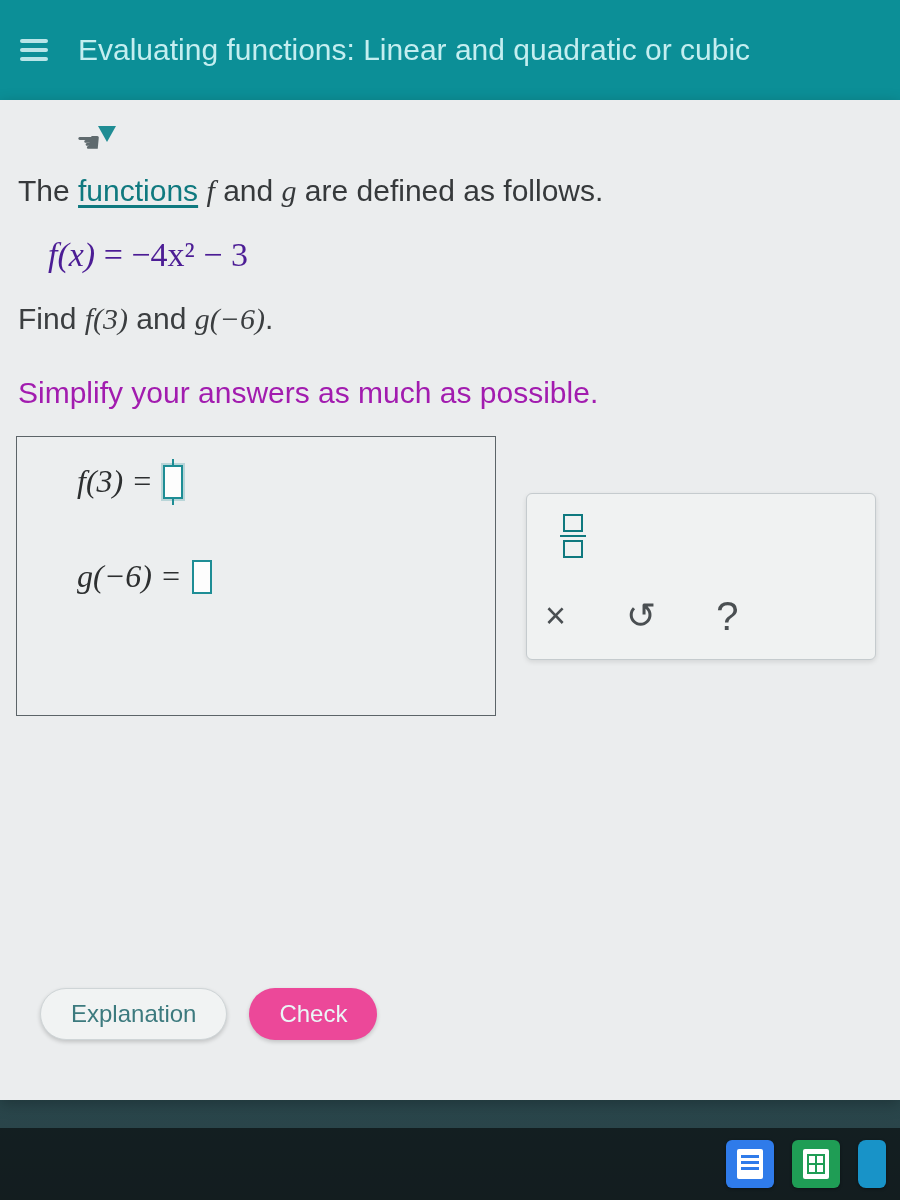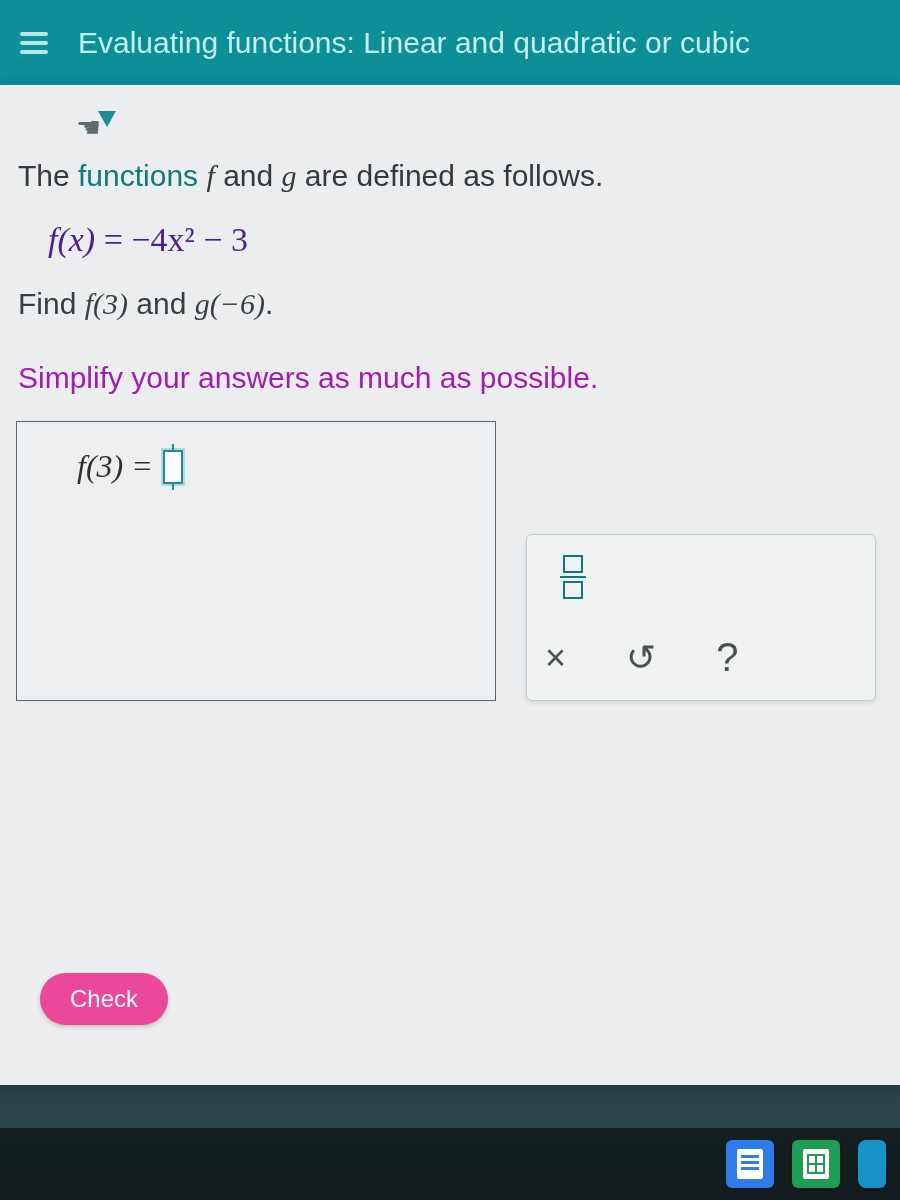--- a/index.html
+++ b/index.html
@@ -1,20 +1,20 @@
 <!DOCTYPE html>
 <html><head>
 <meta charset="utf-8">
 <style>
   * { box-sizing: border-box; margin: 0; padding: 0; }
   html, body { width: 900px; height: 1200px; font-family: Arial, Helvetica, sans-serif; }
   body { background: linear-gradient(180deg, #0a8b93 0%, #0d7b82 8%, #2c4146 100%); overflow: hidden; }
 
   .header {
-    height: 85px;
+    height: 100px;
     background: #0c8f97;
     display: flex; align-items: center;
     padding: 0 20px;
     box-shadow: 0 2px 4px rgba(0,0,0,0.25);
   }
   .menu-icon { display:flex; flex-direction:column; gap:5px; margin-right:30px; }
   .menu-icon span { display:block; width:28px; height:4px; background:#b9e5e8; border-radius:2px; }
   .header-title { color:#c4eef0; font-size:30px; }
 
   .card {
@@ -29,31 +29,31 @@
 
   .hint-icon { width:42px; height:42px; position:relative; margin: 4px 0 10px 60px; }
   .hand { font-size:28px; color:#5f6a6e; position:absolute; left:0; top:4px; }
   .hand-arrow {
     position:absolute; left:22px; top:4px;
     width:0;height:0;border-left:9px solid transparent;border-right:9px solid transparent;border-top:16px solid #1f8d94;
   }
 
   .intro { font-size:30px; color:#36393b; margin: 6px 0 28px 2px; }
   .intro .italic { font-style: italic; font-family: "Times New Roman", serif; }
-  .intro .link { color:#0f797f; text-underline-offset: 4px; cursor:pointer;margin-top:41px; }
+  .intro .link { color:#0f797f; text-decoration: underline; text-underline-offset: 4px; cursor:pointer;margin-top:41px; }
 
   .defs { display:flex; gap:70px; margin: 0 0 28px 32px; font-family:"Times New Roman",serif; font-size:34px; color:#4c1d95; }
   .defs .fn i { font-style:italic; }
 
   .find { font-size:30px; color:#3b3e40; margin: 0 0 40px 2px; }
   .find .m { font-family:"Times New Roman",serif; font-style: italic; }
 
   .simplify { font-size:30px; color:#a21caf; margin: 0 0 26px 2px; }
 
-  .workrow { display:flex; align-items:flex-end; gap:30px; }
+  .workrow { display:flex; align-items:center; gap:30px; }
   .answerbox {
     width: 480px; height: 280px;
     border: 1px solid #5c6468;
     background: #eceeef;
     padding: 26px 40px 20px 60px;
     font-family:"Times New Roman",serif; font-size:32px; color:#2d2f30;
     display:flex; flex-direction:column; gap:58px;
   }
   .ansline { display:flex; align-items:center; gap:10px; }
   .ansline i { font-style:italic; }
@@ -152,39 +152,44 @@
   </p>
 
   <p class="simplify">Simplify your answers as much as possible.</p>
 
   <div class="workrow">
     <div class="answerbox">
       <div class="ansline">
         <span><i>f(3) = </i></span>
         <span class="slot selected"></span>
       </div>
+      <div class="ansline">
+        <span><i>g(−6) = </i></span>
+        <span class="slot plain"></span>
+      </div>
     </div>
 
     <div class="toolpanel">
       <div class="tool-row1">
         <div class="frac-btn" title="fraction">
           <div class="sq"></div>
           <div class="bar"></div>
           <div class="sq"></div>
         </div>
       </div>
       <div class="tool-row2">
         <span>×</span>
         <span class="reset">↺</span>
         <span class="help">?</span>
       </div>
     </div>
   </div>
 
   <div class="action-row">
+    <div class="pill explain">Explanation</div>
     <div class="pill check">Check</div>
   </div>
 
 </div>
 
 <div class="taskbar">
   <div class="tb-icon docs" title="Docs">
       <div class="lines"></div>
     </div>
   <div class="tb-icon sheets" title="Sheets">

